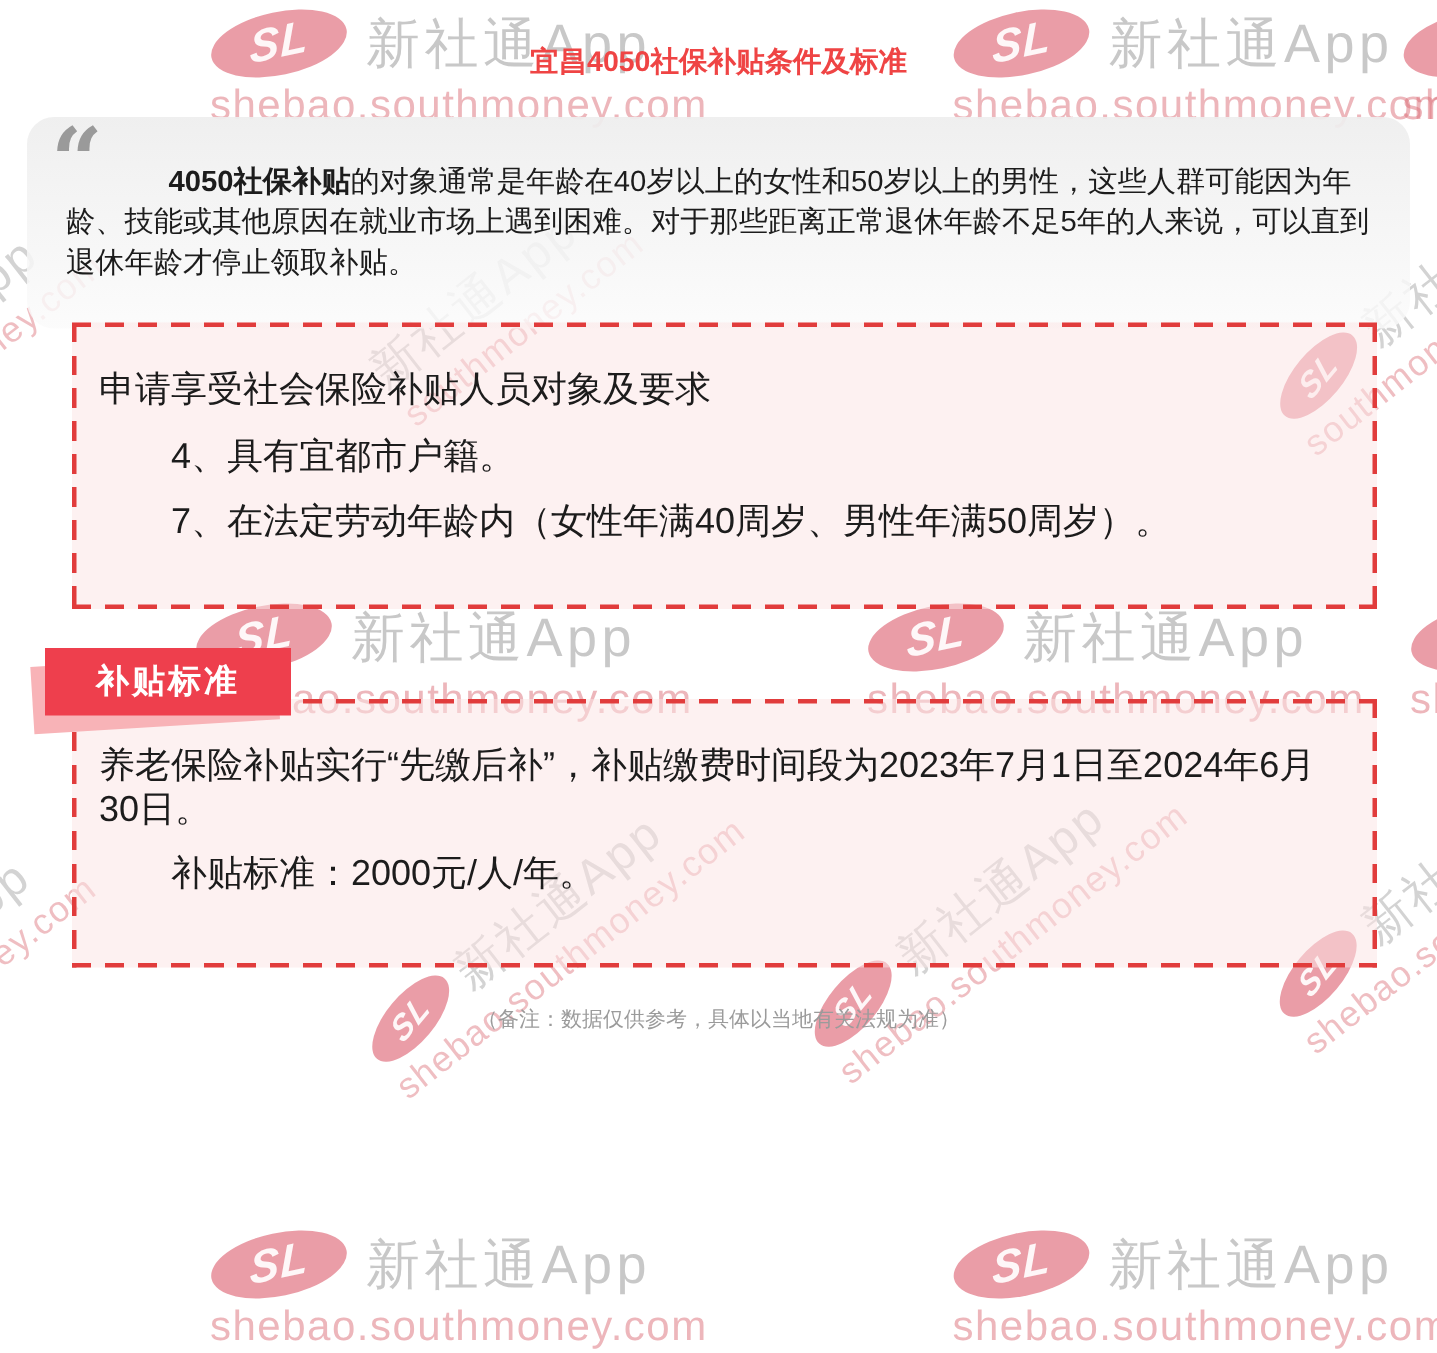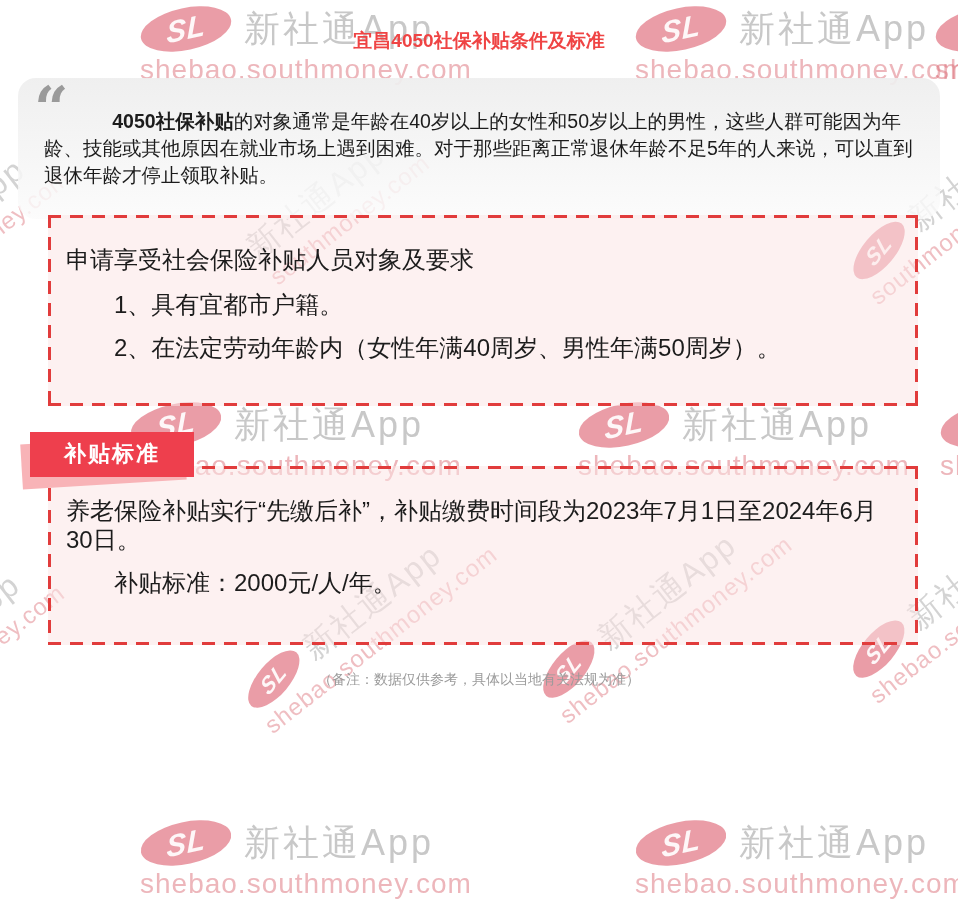--- a/index.html
+++ b/index.html
@@ -198,22 +198,22 @@
   <h1 class="page-title">宜昌4050社保补贴条件及标准</h1>
 
   <div class="intro-box">
     <span class="quote">“</span>
     <p class="intro-text"><b>4050社保补贴</b><span>的对象通常是年龄在40岁以上的女性和50岁以上的男性，这些人群可能因为年龄、技能或其他原因在就业市场上遇到困难。对于那些距离正常退休年龄不足5年的人来说，可以直到退休年龄才停止领取补贴。</span></p>
   </div>
 
   <div class="section">
     <div class="dashed-box">
       <p class="box-p cond-intro">申请享受社会保险补贴人员对象及要求</p>
-      <p class="box-p indent">1、具有宜都市户籍。</p>
-      <p class="box-p indent">2、在法定劳动年龄内（女性年满40周岁、男性年满50周岁）。</p>
+      <p class="box-p indent">4、具有宜都市户籍。</p>
+      <p class="box-p indent">7、在法定劳动年龄内（女性年满40周岁、男性年满50周岁）。</p>
     </div>
   </div>
 
   <div class="section">
     <div class="banner-wrap" style="margin-top:26px">
       <div class="banner">补贴标准</div>
     </div>
     <div class="dashed-box standards-box">
       <p class="box-p">养老保险补贴实行“先缴后补”，补贴缴费时间段为2023年7月1日至2024年6月30日。</p>
       <p class="box-p indent">补贴标准：2000元/人/年。</p>

